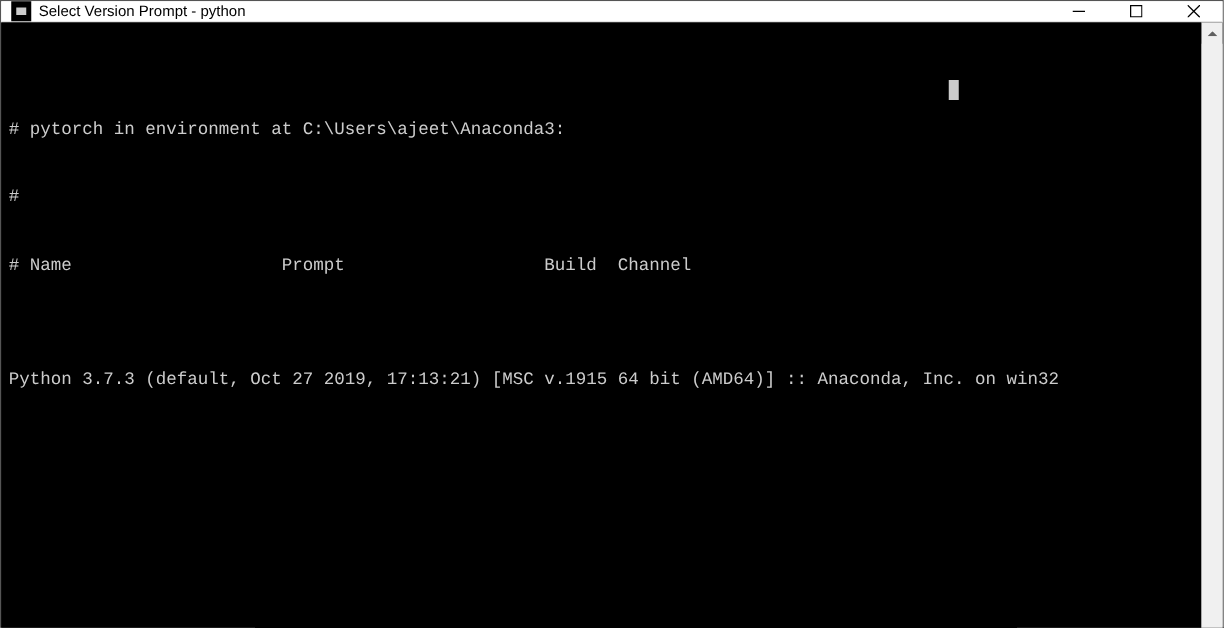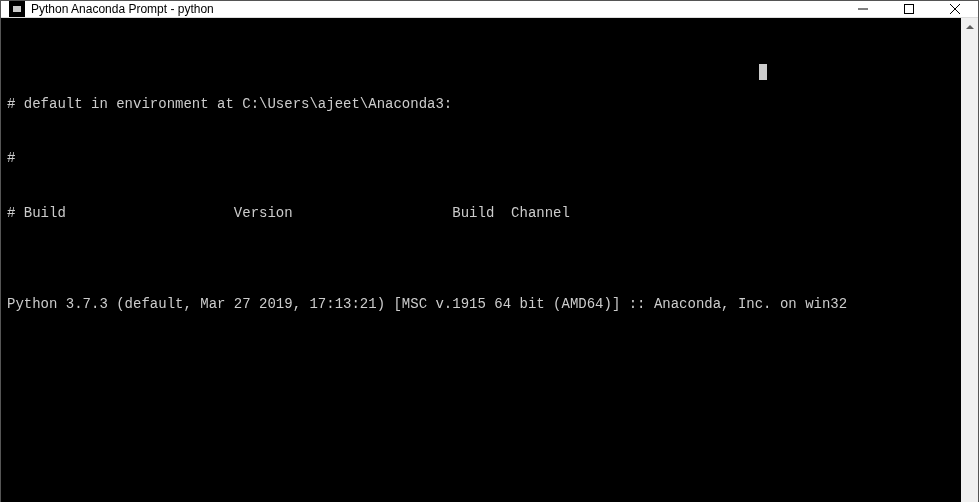--- a/index.html
+++ b/index.html
@@ -110,21 +110,21 @@
     .line {
       display: block;
     }
   </style>
 </head>
 <body>
 
 <div class="window">
   <div class="titlebar">
     <div class="titlebar-icon"></div>
-    <div class="titlebar-text">Python Anaconda Prompt - python</div>
+    <div class="titlebar-text">Select Version Prompt - python</div>
     <div class="titlebar-controls">
       <div class="titlebar-btn">
         <svg width="10" height="10" viewBox="0 0 10 10">
             <line x1="0" y1="5" x2="10" y2="5" stroke="#000" stroke-width="1"></line>
           </svg>
       </div>
       <div class="titlebar-btn">
         <svg width="10" height="10" viewBox="0 0 10 10">
             <rect x="0.5" y="0.5" width="9" height="9" fill="none" stroke="#000" stroke-width="1"></rect>
           </svg>
@@ -133,25 +133,25 @@
         <svg width="10" height="10" viewBox="0 0 10 10">
             <line x1="0" y1="0" x2="10" y2="10" stroke="#000" stroke-width="1"></line>
             <line x1="10" y1="0" x2="0" y2="10" stroke="#000" stroke-width="1"></line>
           </svg>
       </div>
     </div>
   </div>
   <div class="terminal-container">
     <div class="terminal">
       <span class="line"></span>
-      <span class="line"># default in environment at C:\Users\ajeet\Anaconda3:</span>
+      <span class="line"># pytorch in environment at C:\Users\ajeet\Anaconda3:</span>
       <span class="line">#</span>
-      <span class="line"># Build                    Version                   Build  Channel</span>
+      <span class="line"># Name                    Prompt                   Build  Channel</span>
       <span class="line"></span>
-      <span class="line">Python 3.7.3 (default, Mar 27 2019, 17:13:21) [MSC v.1915 64 bit (AMD64)] :: Anaconda, Inc. on win32</span>
+      <span class="line">Python 3.7.3 (default, Oct 27 2019, 17:13:21) [MSC v.1915 64 bit (AMD64)] :: Anaconda, Inc. on win32</span>
       
       
       
       
       
       
       
       
       
       

